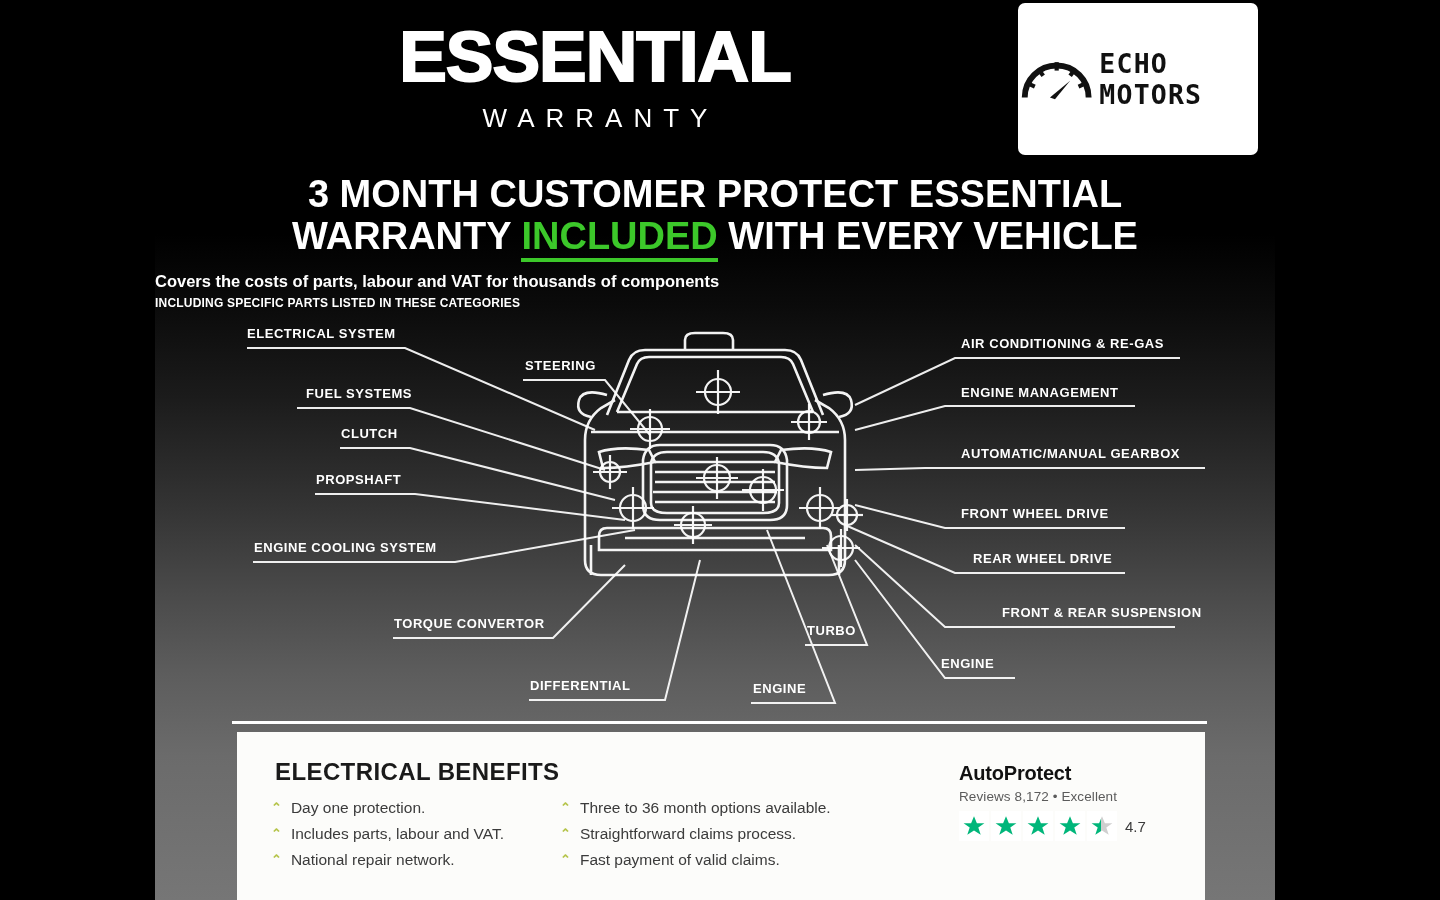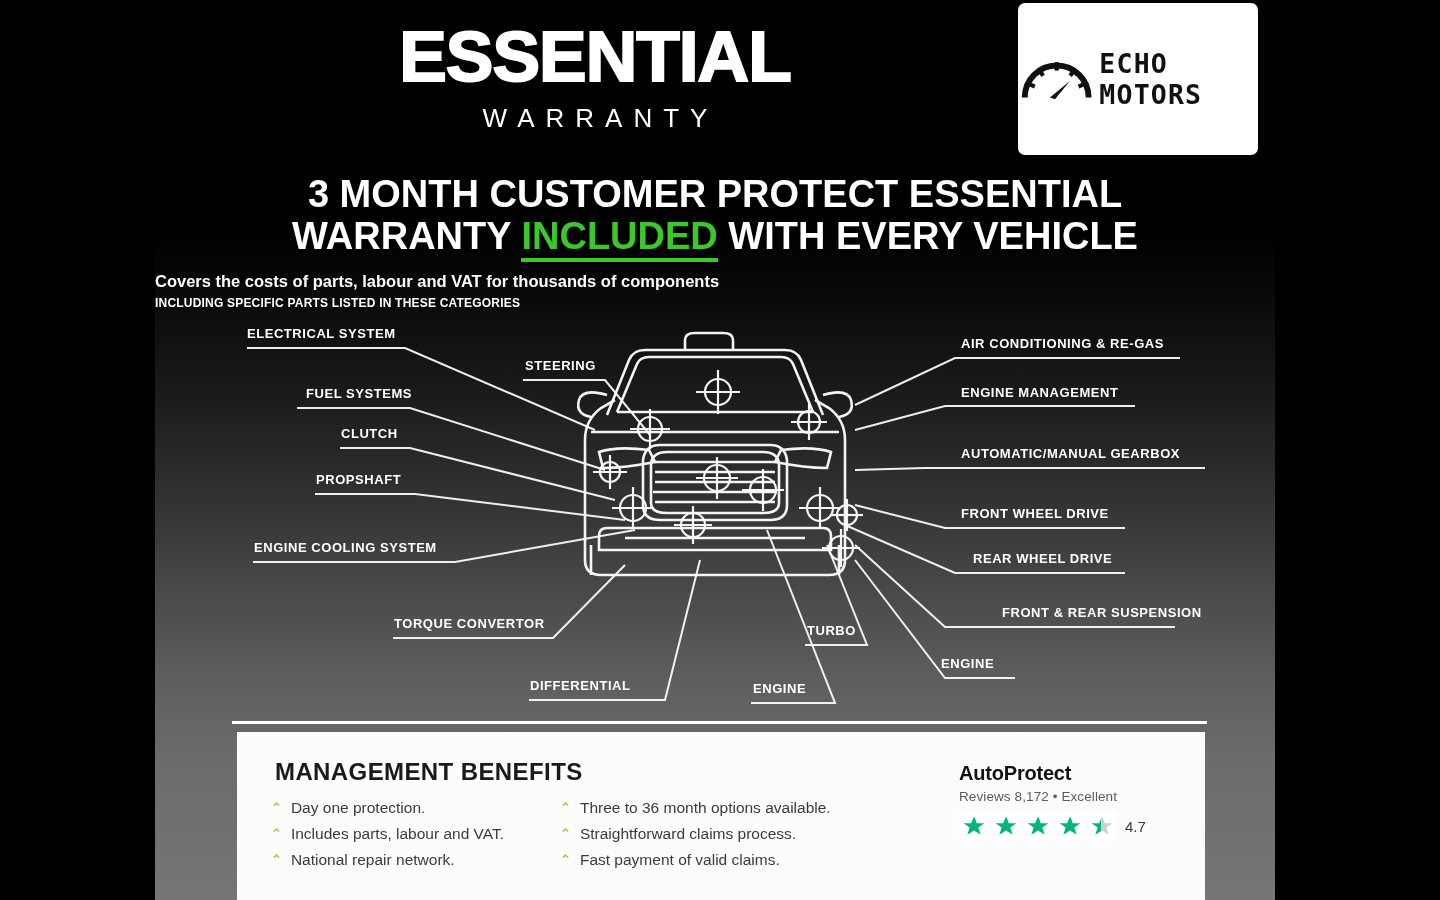--- a/index.html
+++ b/index.html
@@ -252,21 +252,21 @@
       <div class="callout right" style="left:806px;top:446px;">AUTOMATIC/MANUAL GEARBOX</div>
       <div class="callout right" style="left:806px;top:506px;">FRONT WHEEL DRIVE</div>
       <div class="callout right" style="left:818px;top:551px;">REAR WHEEL DRIVE</div>
       <div class="callout right" style="left:847px;top:605px;">FRONT &amp; REAR SUSPENSION</div>
       <div class="callout right" style="left:786px;top:656px;">ENGINE</div>
     </div>
 
     <div class="divider"></div>
 
     <div class="panel">
-      <div class="panel-title">MANAGEMENT BENEFITS</div>
+      <div class="panel-title">ELECTRICAL BENEFITS</div>
 
       <div class="benefits">
         <div class="ben-col">
           <div class="ben-item">
             <span class="chev">⌃</span>
             <span>Day one protection.</span>
           </div>
           <div class="ben-item">
             <span class="chev">⌃</span>
             <span>Includes parts, labour and VAT.</span>

